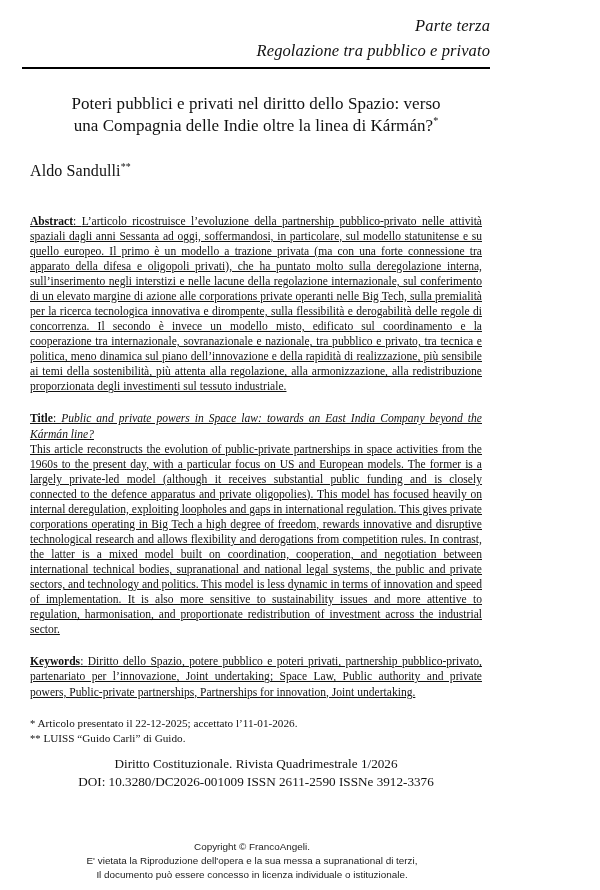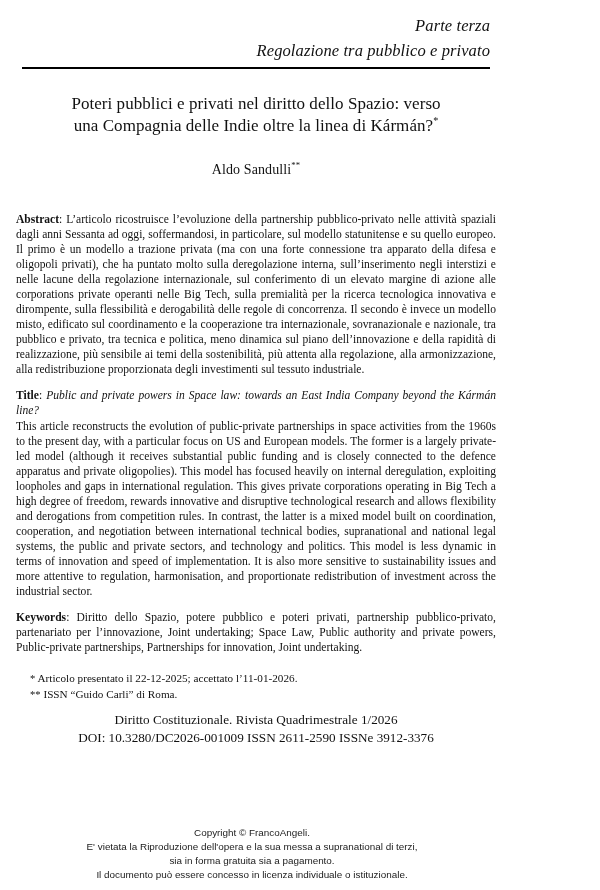--- a/index.html
+++ b/index.html
@@ -57,46 +57,47 @@
     margin: 0;
     letter-spacing: 0.05px;
   }
   .doc-title sup {
     font-size: 0.6em;
     vertical-align: super;
     line-height: 0;
   }
   .author {
     margin-top: 24px;
-    font-size: 14px;
-    text-align: center;
+    font-size: 16px;
+    text-align: left;
     letter-spacing: 0.1px;
   }
   .author sup {
     font-size: 0.62em;
     vertical-align: super;
     line-height: 0;
   }
 
   
   .body {
-    padding: 0 16px;
+    padding: 0 30px;
     margin-top: 34px;
+    text-decoration: underline;
   }
   .para {
     font-size: 11.55px;
     line-height: 1.305;
     text-align: justify;
     text-justify: inter-word;
     margin: 0;
     hyphens: manual;
     letter-spacing: 0.01px;
   }
   .para + .para {
-    margin-top: 11px;
+    margin-top: 17px;
   }
   .lbl {
     font-weight: bold;
   }
   .it {
     font-style: italic;
   }
 
   
   .footnotes {
@@ -166,28 +167,27 @@
     <p class="para"><span class="lbl">Abstract</span><span>: </span><span>L’articolo ricostruisce l’evoluzione della partnership pubblico-privato nelle attività spaziali dagli anni Sessanta ad oggi, soffermandosi, in particolare, sul modello statunitense e su quello europeo. Il primo è un modello a trazione privata (ma con una forte connessione tra apparato della difesa e oligopoli privati), che ha puntato molto sulla deregolazione interna, sull’inserimento negli interstizi e nelle lacune della regolazione internazionale, sul conferimento di un elevato margine di azione alle corporations private operanti nelle Big Tech, sulla premialità per la ricerca tecnologica innovativa e dirompente, sulla flessibilità e derogabilità delle regole di concorrenza. Il secondo è invece un modello misto, edificato sul coordinamento e la cooperazione tra internazionale, sovranazionale e nazionale, tra pubblico e privato, tra tecnica e politica, meno dinamica sul piano dell’innovazione e della rapidità di realizzazione, più sensibile ai temi della sostenibilità, più attenta alla regolazione, alla armonizzazione, alla redistribuzione proporzionata degli investimenti sul tessuto industriale.</span></p>
 
     <p class="para"><span class="lbl">Title</span><span>: </span><span class="it">Public and private powers in Space law: towards an East India Company beyond the Kármán line?</span><br><span>This article reconstructs the evolution of public-private partnerships in space activities from the 1960s to the present day, with a particular focus on US and European models. The former is a largely private-led model (although it receives substantial public funding and is closely connected to the defence apparatus and private oligopolies). This model has focused heavily on internal deregulation, exploiting loopholes and gaps in international regulation. This gives private corporations operating in Big Tech a high degree of freedom, rewards innovative and disruptive technological research and allows flexibility and derogations from competition rules. In contrast, the latter is a mixed model built on coordination, cooperation, and negotiation between international technical bodies, supranational and national legal systems, the public and private sectors, and technology and politics. This model is less dynamic in terms of innovation and speed of implementation. It is also more sensitive to sustainability issues and more attentive to regulation, harmonisation, and proportionate redistribution of investment across the industrial sector.</span></p>
 
     <p class="para"><span class="lbl">Keywords</span><span>: </span><span>Diritto dello Spazio, potere pubblico e poteri privati, partnership pubblico-privato, partenariato per l’innovazione, Joint undertaking; Space Law, Public authority and private powers, Public-private partnerships, Partnerships for innovation, Joint undertaking.</span></p>
 
   </section>
 
   <section class="footnotes">
     <p class="fn"><span class="mark">*</span> <span>Articolo presentato il 22-12-2025; accettato l’11-01-2026.</span></p>
-    <p class="fn"><span class="mark">**</span> <span>ISSN “Guido Carli” di Roma.</span></p>
+    <p class="fn"><span class="mark">**</span> <span>LUISS “Guido Carli” di Guido.</span></p>
   </section>
 
   <section class="journal">
     <div class="j-line">Diritto Costituzionale. Rivista Quadrimestrale 1/2026</div>
     <div class="j-line">DOI: 10.3280/DC2026-001009  ISSN 2611-2590 ISSNe 3912-3376</div>
   </section>
 
   <footer class="copyright">
     <div class="c-line">Copyright © FrancoAngeli.</div>
     <div class="c-line">E' vietata la Riproduzione dell'opera e la sua messa a supranational di terzi,</div>
-    <div class="c-line">sia in forma gratuita sia a pagamento.</div>
     <div class="c-line">Il documento può essere concesso in licenza individuale o istituzionale.</div>
   </footer>
 
 </div>
 
 </body></html>

